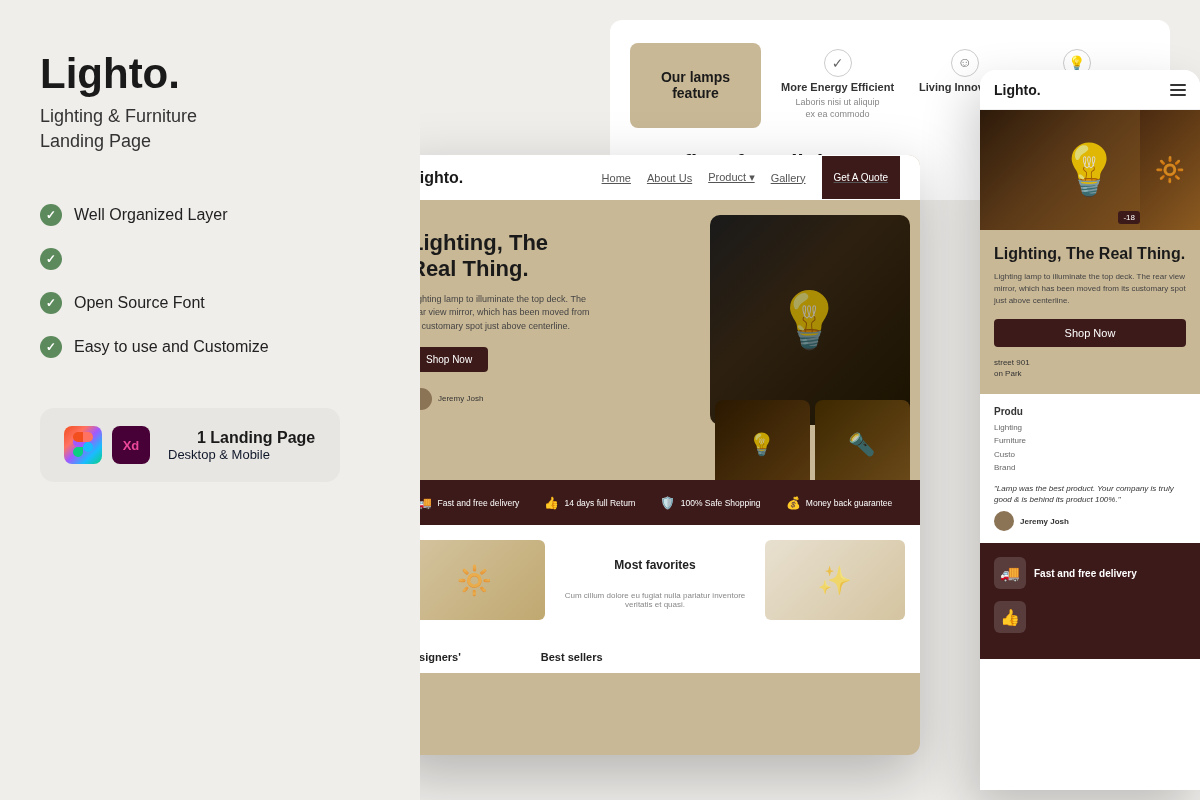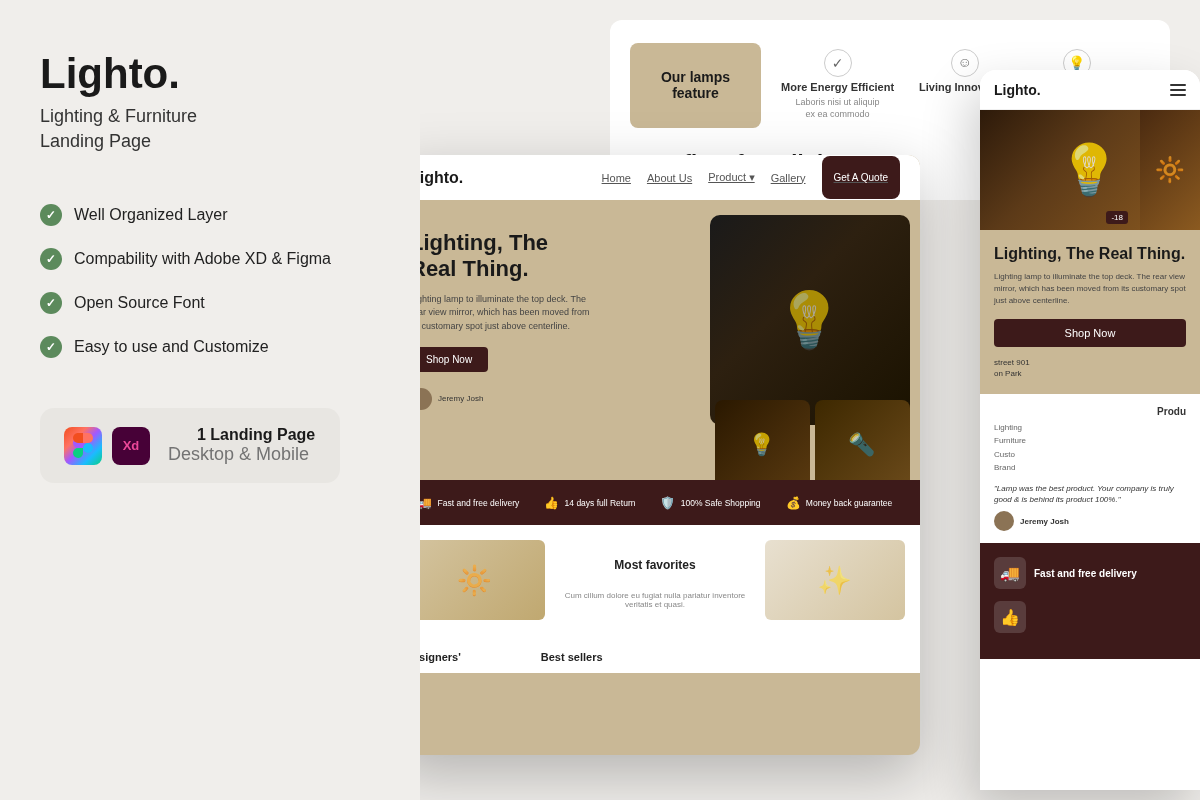--- a/index.html
+++ b/index.html
@@ -108,22 +108,22 @@
     .tools-text {
       font-family: Arial, sans-serif;
     }
     .tools-text .count {
       font-size: 16px;
       font-weight: 700;
       color: #1a1a1a;
       margin-left: 29px;
     }
     .tools-text .sub {
-      font-size: 18px;
-      color: #737373;
+      font-size: 13px;
+      color: #0f172a;
     }
 
     
     .desktop-preview {
       position: absolute;
       left: 390px;
       top: 155px;
       width: 530px;
       height: 600px;
       background: #c9b896;
@@ -225,21 +225,21 @@
       font-size: 11px;
       color: #555;
       font-family: Arial, sans-serif;
       align-items: center;
       text-decoration: underline;
     }
     .desktop-nav-btn {
       background: #3d1a1a;
       color: white;
       padding: 16px 12px;
-      border-radius: 8px;
+      border-radius: 0;
       font-size: 10px;
       font-family: Arial, sans-serif;
     }
 
     .desktop-hero {
       background: #c9b896;
       height: 280px;
       position: relative;
       display: flex;
       padding: 30px 20px;
@@ -518,21 +518,20 @@
     .mobile-testimonial-section {
       background: white;
       padding: 12px 14px;
     }
     .mobile-testimonial-product-label {
       font-size: 10px;
       font-weight: 700;
       color: #333;
       font-family: Arial, sans-serif;
       margin-bottom: 4px;
-      text-align: right;
     }
     .mobile-product-list {
       font-size: 8px;
       color: #666;
       font-family: Arial, sans-serif;
       line-height: 1.7;
       margin-bottom: 8px;
     }
     .mobile-testimonial-text {
       font-size: 8px;
@@ -715,21 +714,21 @@
       <div class="hamburger-line"></div>
     </div>
   </div>
 
   <div class="mobile-hero-img">
     <span class="mobile-hero-img-overlay">💡</span>
     <div class="mobile-right-img">
       <span style="font-size:24px;opacity:0.7;">🔆</span>
     </div>
 
-    <div style="position:absolute;bottom:6px;right:72px;background:#3d1a1a;color:white;font-size:8px;font-family:Arial,sans-serif;padding:2px 5px;border-radius:3px;">-18</div>
+    <div style="position:absolute;bottom:6px;right:60px;background:#3d1a1a;color:white;font-size:8px;font-family:Arial,sans-serif;padding:2px 5px;border-radius:3px;">-18</div>
   </div>
 
   <div class="mobile-content">
     <div class="mobile-hero-title">Lighting, The Real Thing.</div>
     <div class="mobile-hero-desc">Lighting lamp to illuminate the top deck. The rear view mirror, which has been moved from its customary spot just above centerline.</div>
     <div class="mobile-shop-btn">Shop Now</div>
     <div class="mobile-address">
       <div>street 901</div>
       <div>on Park</div>
     </div>
@@ -765,21 +764,20 @@
     <span>Landing Page</span>
   </div>
 
   <ul class="features-list">
     <li>
       <div class="check-icon"></div>
       <span>Well Organized Layer</span>
     </li>
     <li>
       <div class="check-icon"></div>
-      <span>Compability with Adobe XD &amp; Figma</span>
     </li>
     <li>
       <div class="check-icon"></div>
       <span>Open Source Font</span>
     </li>
     <li>
       <div class="check-icon"></div>
       <span>Easy to use and Customize</span>
     </li>
   </ul>

